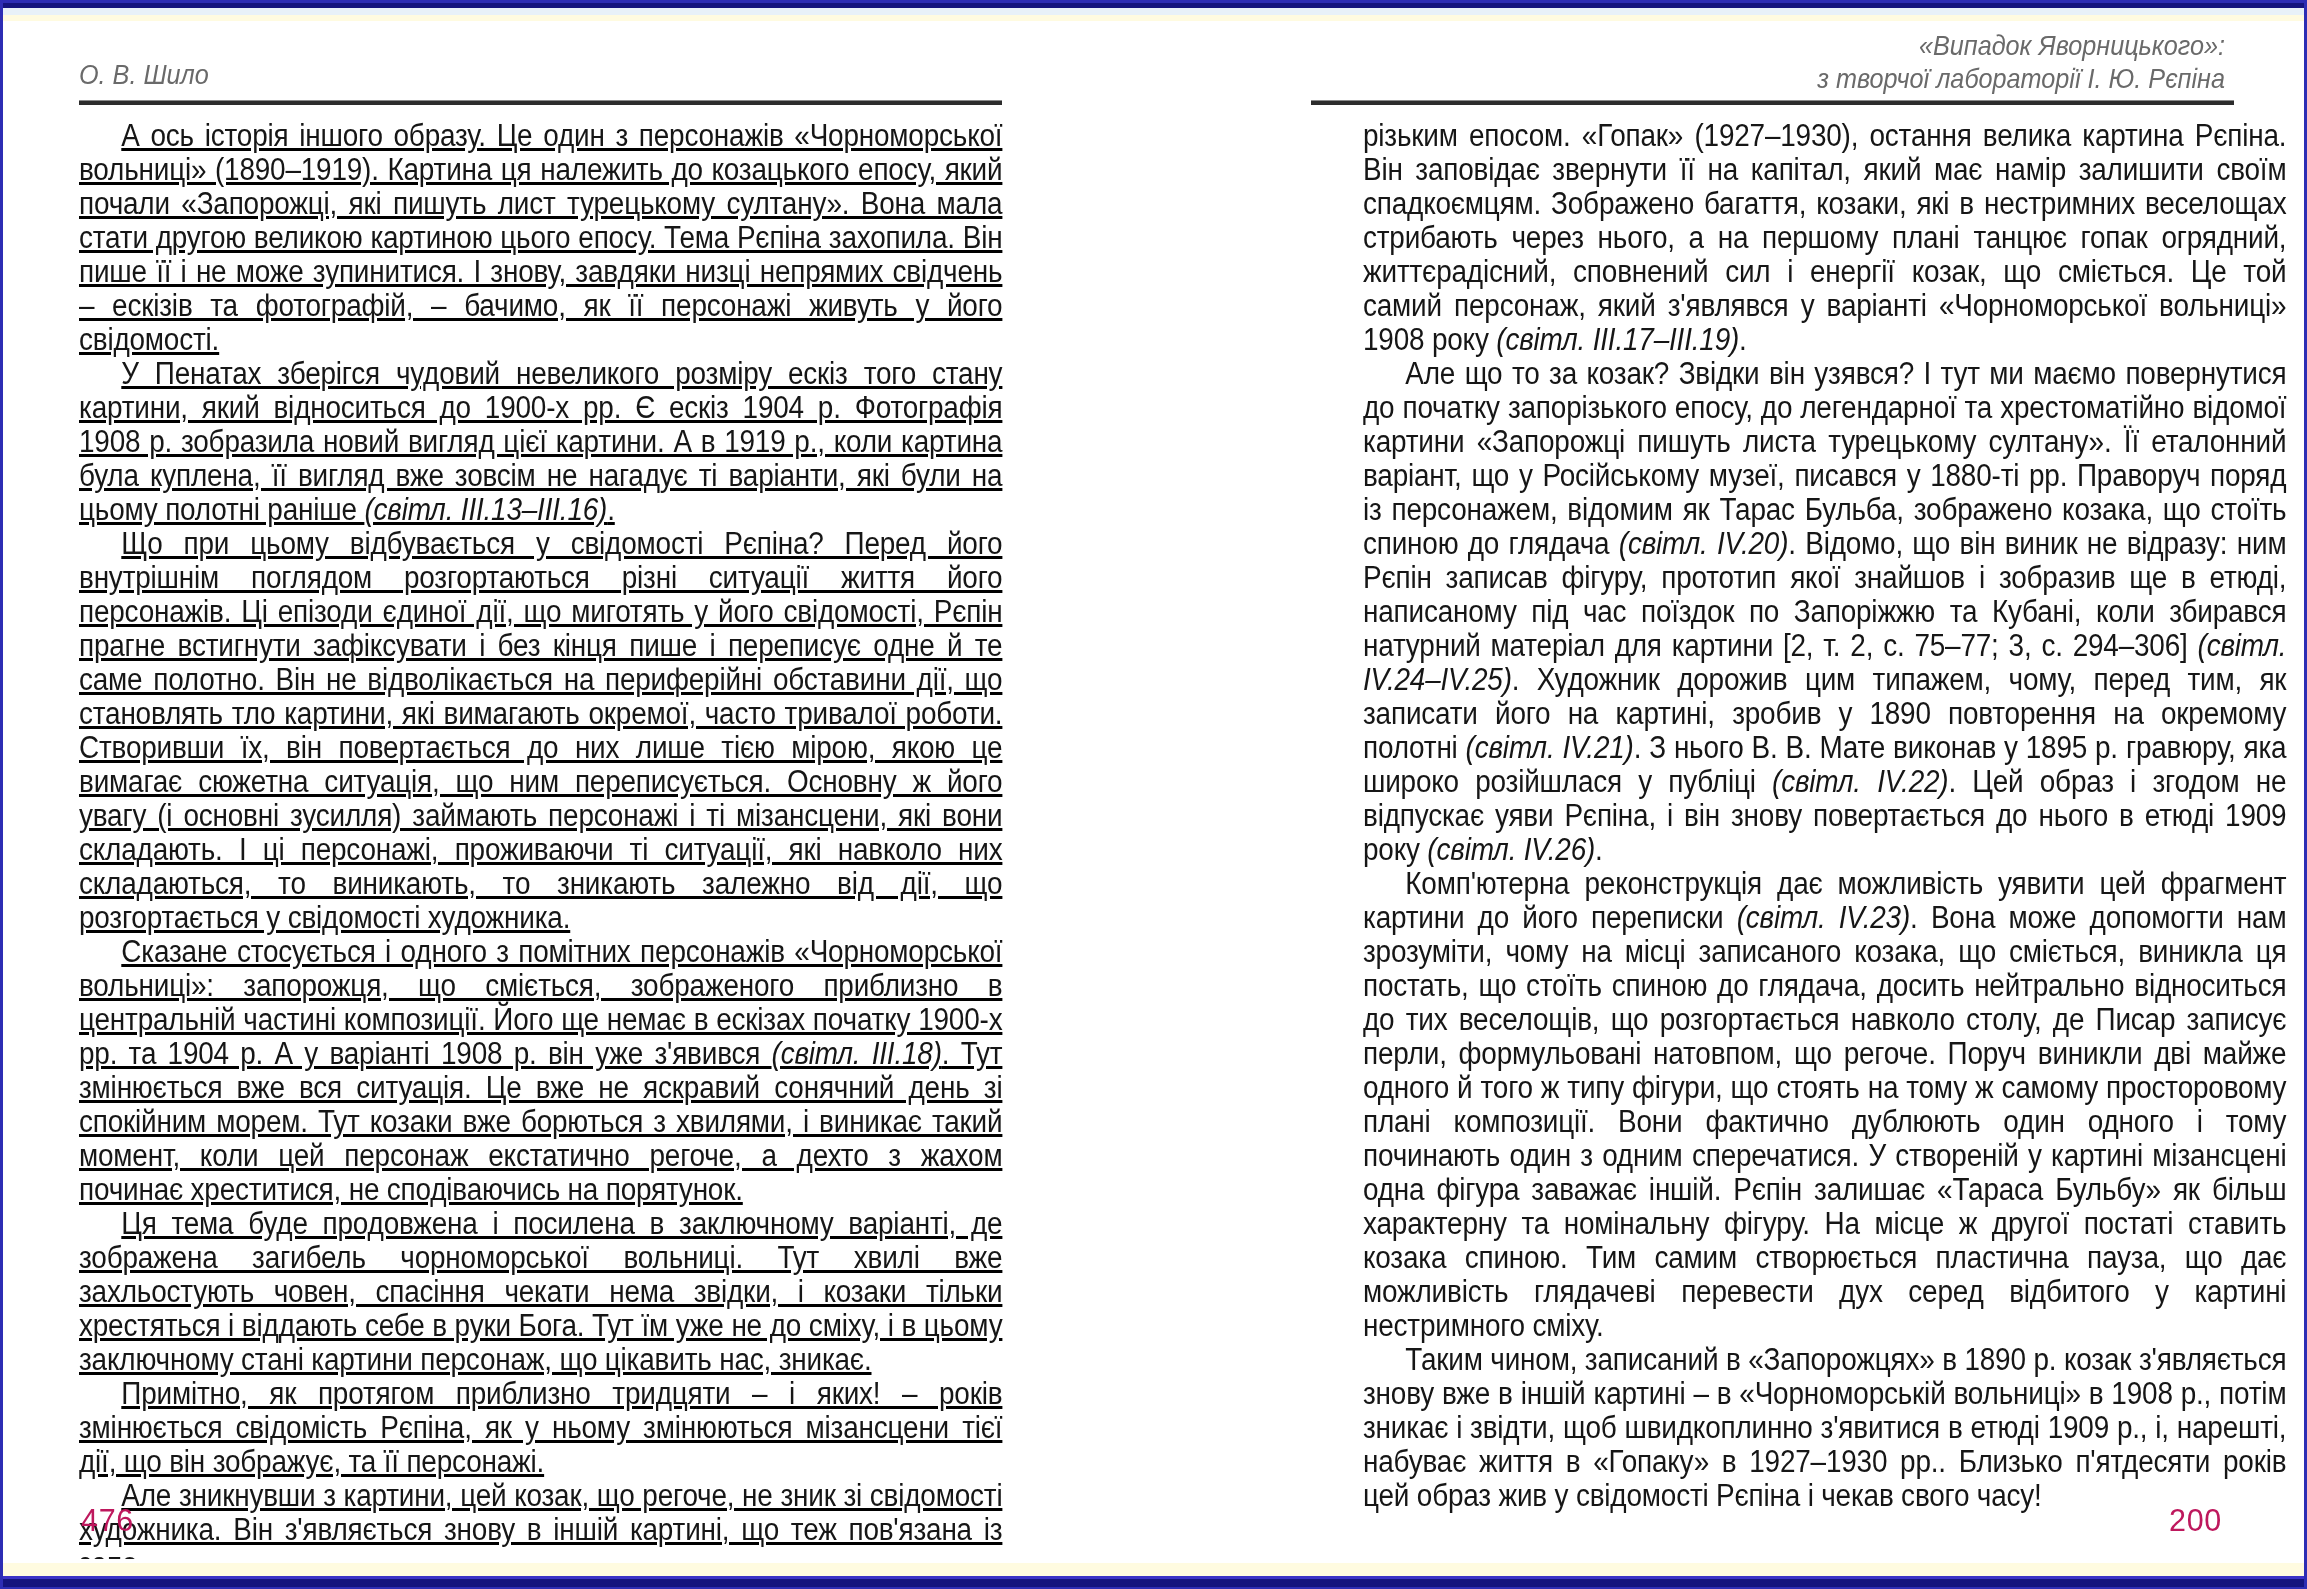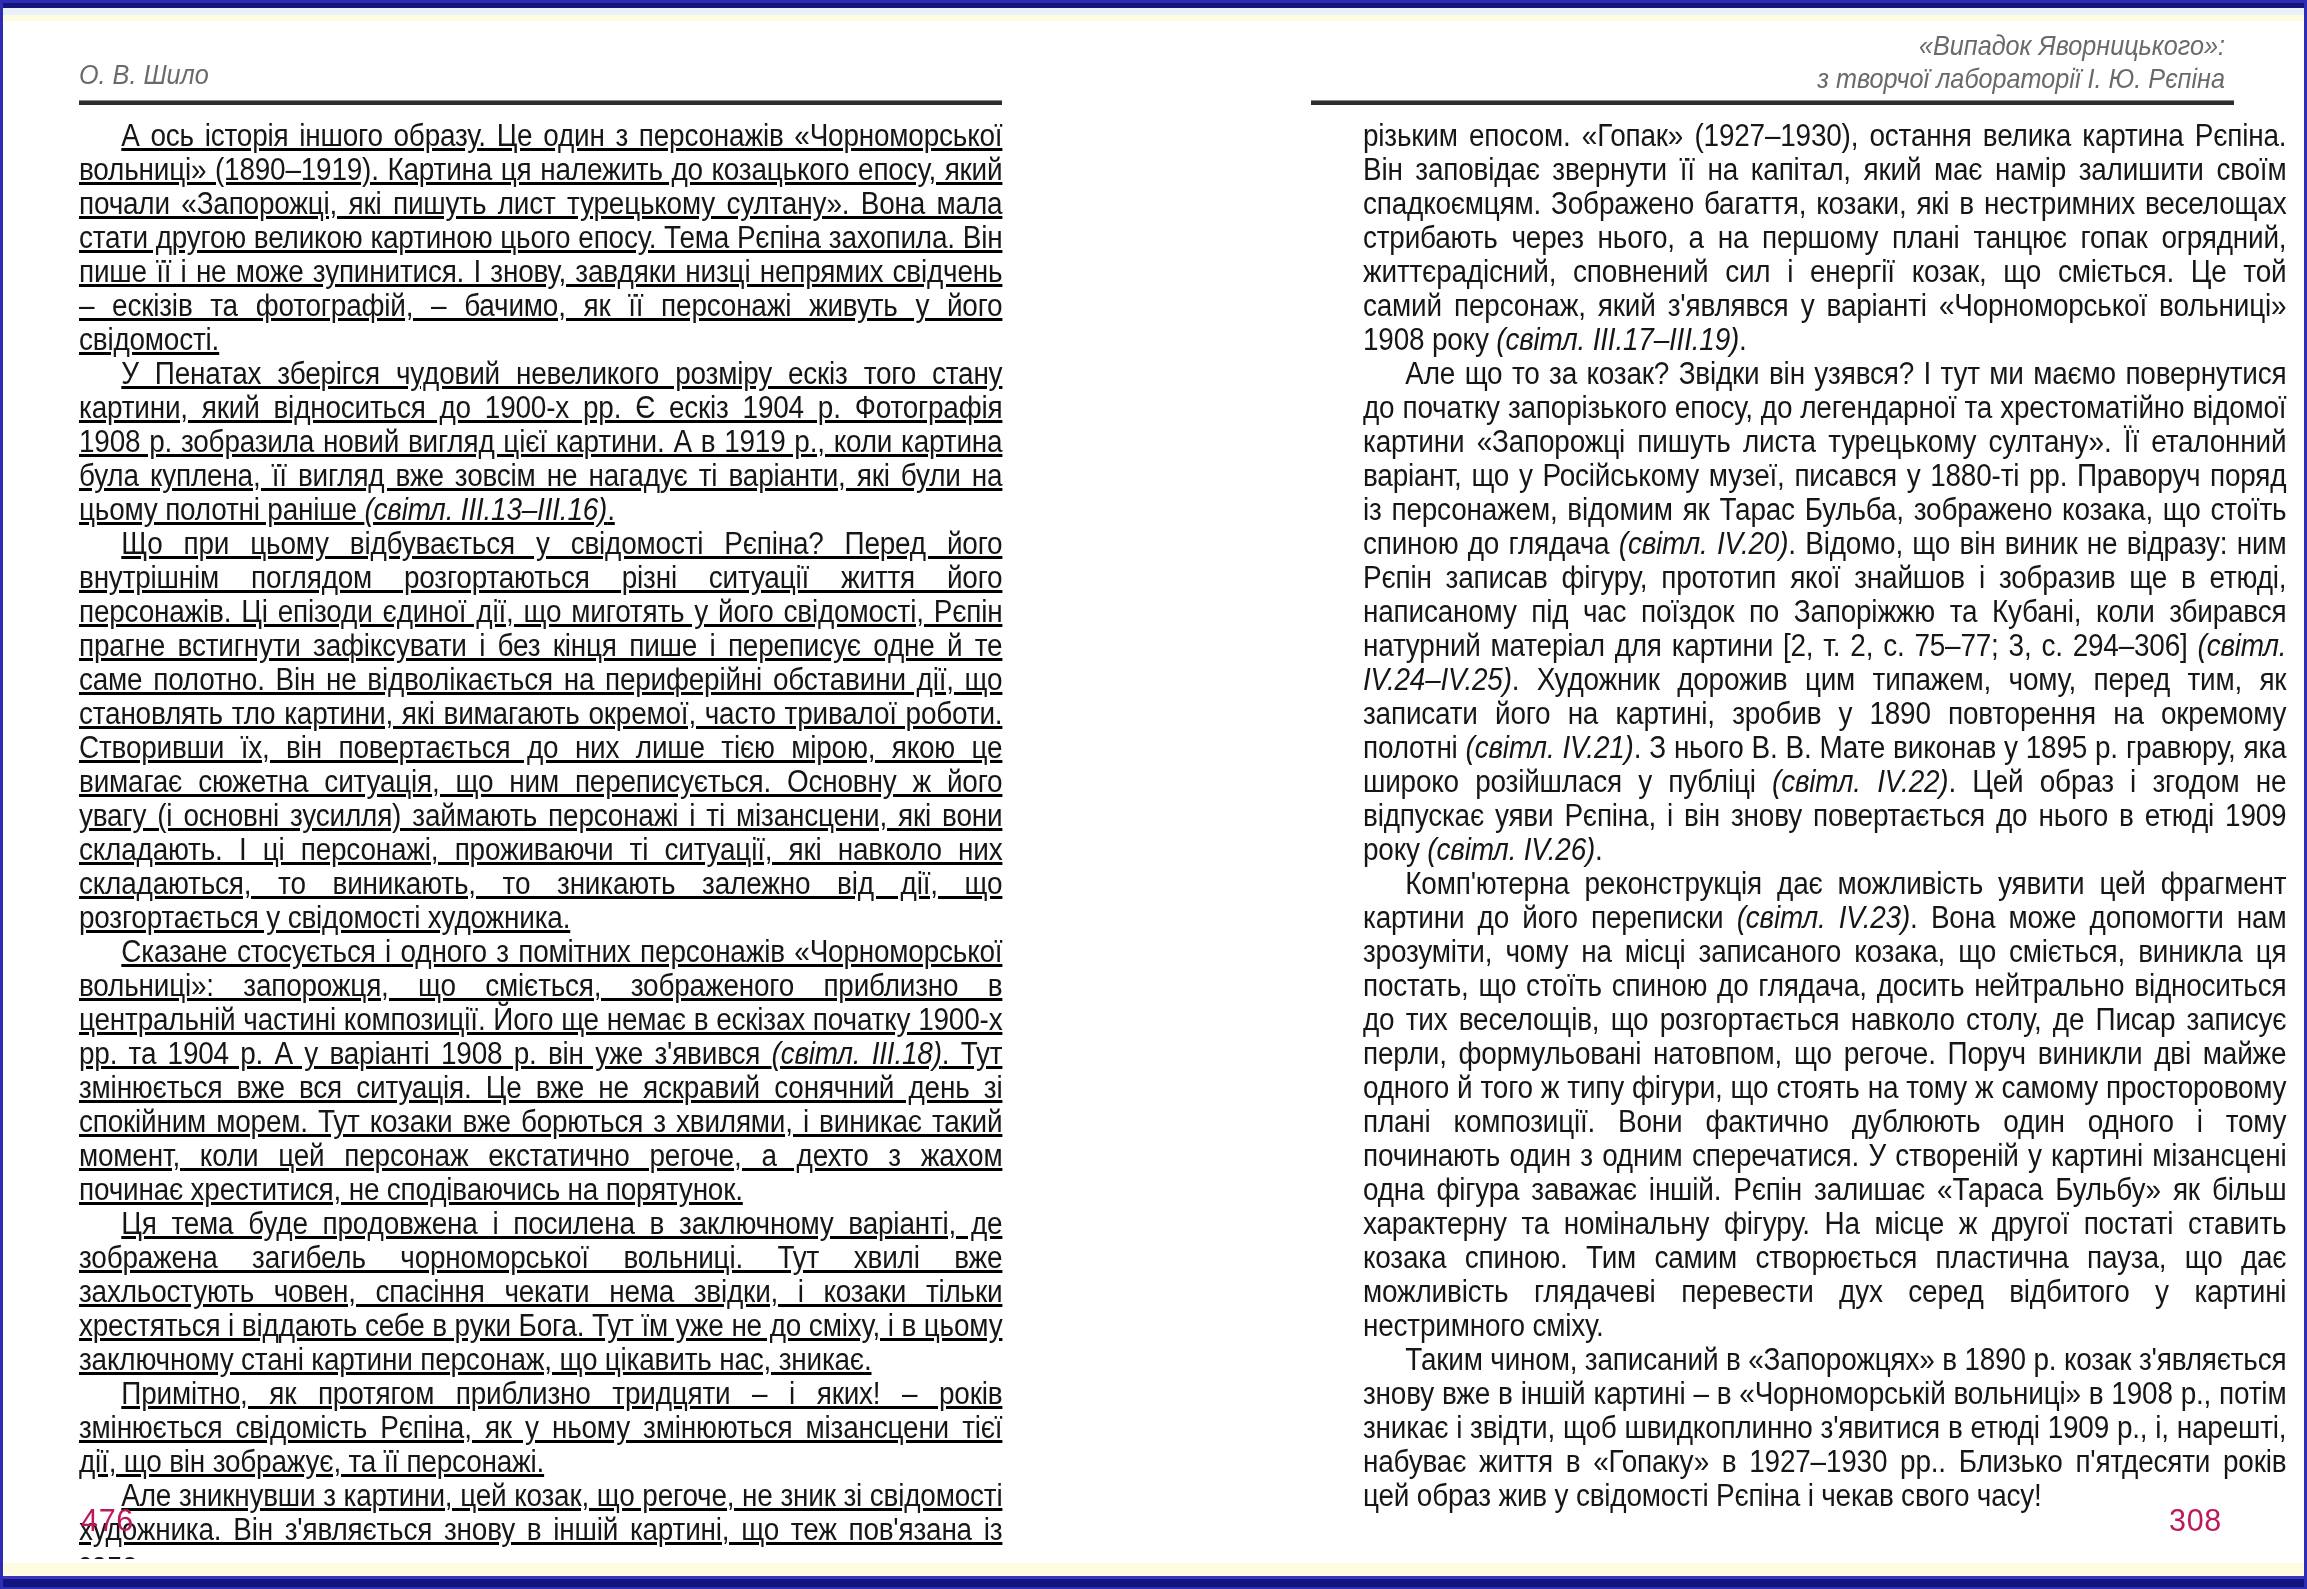--- a/index.html
+++ b/index.html
@@ -141,18 +141,18 @@
     <div class="column-text">
         <p class="no-indent">різьким епосом. «Гопак» (1927–1930), остання велика картина Рєпіна. Він заповідає звернути її на капітал, який має намір залишити своїм спадкоємцям. Зображено багаття, козаки, які в нестримних веселощах стрибають через нього, а на першому плані танцює гопак огрядний, життєрадісний, сповнений сил і енергії козак, що сміється. Це той самий персонаж, який з'являвся у варіанті «Чорноморської вольниці» 1908 року <em>(світл. III.17–III.19)</em>.</p>
         <p>Але що то за козак? Звідки він узявся? І тут ми маємо повернутися до початку запорізького епосу, до легендарної та хрестоматійно відомої картини «Запорожці пишуть листа турецькому султану». Її еталонний варіант, що у Російському музеї, писався у 1880-ті рр. Праворуч поряд із персонажем, відомим як Тарас Бульба, зображено козака, що стоїть спиною до глядача <em>(світл. IV.20)</em>. Відомо, що він виник не відразу: ним Рєпін записав фігуру, прототип якої знайшов і зобразив ще в етюді, написаному під час поїздок по Запоріжжю та Кубані, коли збирався натурний матеріал для картини [2, т. 2, с. 75–77; 3, с. 294–306] <em>(світл. IV.24–IV.25)</em>. Художник дорожив цим типажем, чому, перед тим, як записати його на картині, зробив у 1890 повторення на окремому полотні <em>(світл. IV.21)</em>. З нього В. В. Мате виконав у 1895 р. гравюру, яка широко розійшлася у публіці <em>(світл. IV.22)</em>. Цей образ і згодом не відпускає уяви Рєпіна, і він знову повертається до нього в етюді 1909 року <em>(світл. IV.26)</em>.</p>
         <p>Комп'ютерна реконструкція дає можливість уявити цей фрагмент картини до його переписки <em>(світл. IV.23)</em>. Вона може допомогти нам зрозуміти, чому на місці записаного козака, що сміється, виникла ця постать, що стоїть спиною до глядача, досить нейтрально відноситься до тих веселощів, що розгортається навколо столу, де Писар записує перли, формульовані натовпом, що регоче. Поруч виникли дві майже одного й того ж типу фігури, що стоять на тому ж самому просторовому плані композиції. Вони фактично дублюють один одного і тому починають один з одним сперечатися. У створеній у картині мізансцені одна фігура заважає іншій. Рєпін залишає «Тараса Бульбу» як більш характерну та номінальну фігуру. На місце ж другої постаті ставить козака спиною. Тим самим створюється пластична пауза, що дає можливість глядачеві перевести дух серед відбитого у картині нестримного сміху.</p>
         <p>Таким чином, записаний в «Запорожцях» в 1890 р. козак з'являється знову вже в іншій картині – в «Чорноморській вольниці» в 1908 р., потім зникає і звідти, щоб швидкоплинно з'явитися в етюді 1909 р., і, нарешті, набуває життя в «Гопаку» в 1927–1930 рр.. Близько п'ятдесяти років цей образ жив у свідомості Рєпіна і чекав свого часу!</p>
       </div>
   </div>
 
   <div class="page-number left">476</div>
 
-  <div class="page-number right">308</div>
+  <div class="page-number right">200</div>
 
   <div class="deco-bottom"></div>
 
 </div>
 
 
 </body></html>

